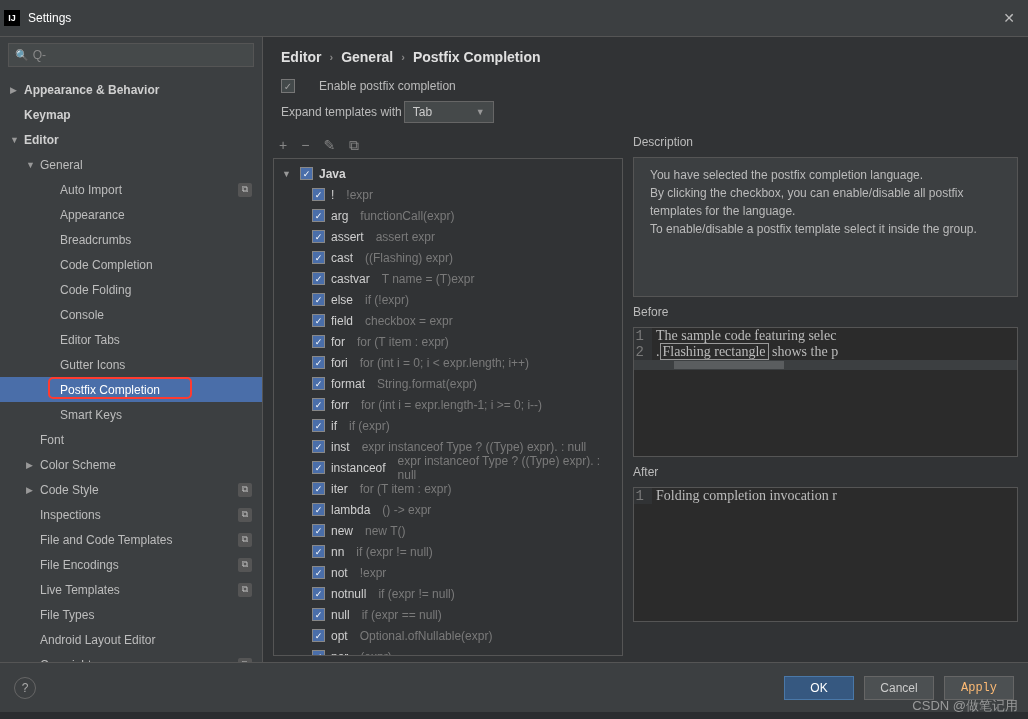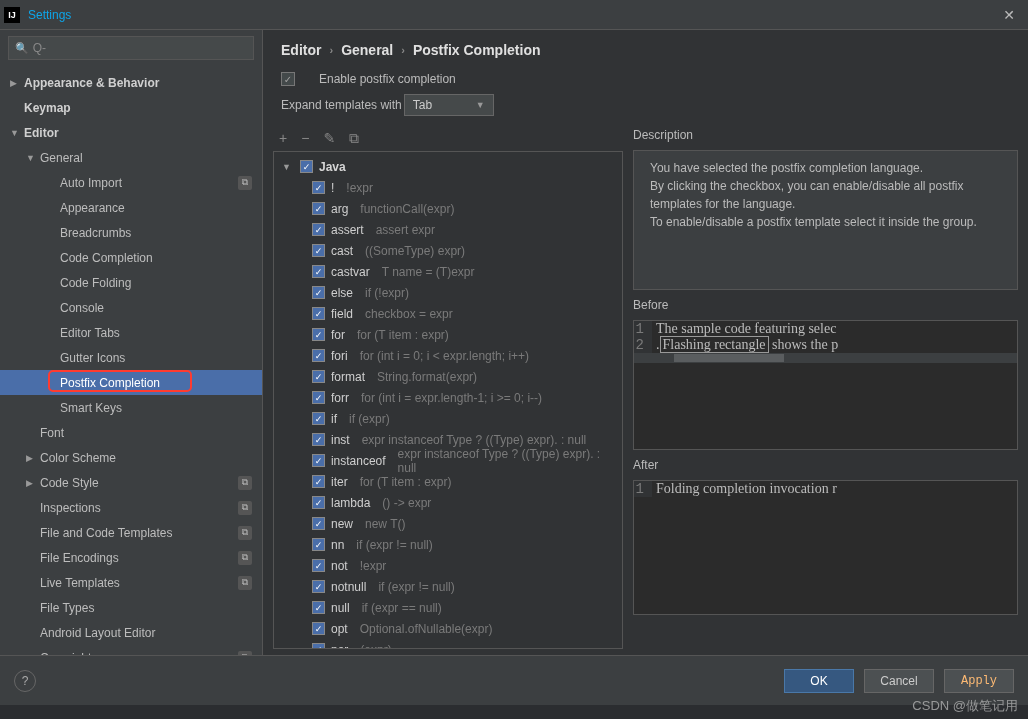--- a/index.html
+++ b/index.html
@@ -7,39 +7,39 @@
   font-family: "Segoe UI", Arial, sans-serif;
   font-size: 12px;
   background: #2b2d30;
   color: #bbbbbb;
   width: 1028px;
   height: 719px;
   overflow: hidden;
   position: relative;
 }
 .titlebar {
-  height: 30px;
+  height: 37px;
   background: #3c3f41;
   border-bottom: 1px solid #555;
   display: flex;
   align-items: center;
   padding: 0 4px;
 }
 .titlebar .app-icon {
   width: 16px; height: 16px;
   background: #000;
   display: flex;
   align-items: center;
   justify-content: center;
   color: #fff;
   font-size: 9px;
   font-weight: bold;
   margin-right: 8px;
 }
-.titlebar .title { flex: 1; color: #0ea5e9; }
+.titlebar .title { flex: 1; color: #ffffff; }
 .titlebar .close { width: 30px; text-align: center; color: #bbb; font-size: 14px; cursor: pointer; }
 
 .main {
   display: flex;
   height: 625px;
 }
 
 .sidebar {
   width: 263px;
   background: #3c3f41;
@@ -424,21 +424,21 @@
               <span class="desc">functionCall(expr)</span>
             </div>
             <div class="tl-row item">
               <span class="cb"></span>
               <span class="name">assert</span>
               <span class="desc">assert expr</span>
             </div>
             <div class="tl-row item">
               <span class="cb"></span>
               <span class="name">cast</span>
-              <span class="desc">((SomeType) expr)</span>
+              <span class="desc">((Flashing) expr)</span>
             </div>
             <div class="tl-row item">
               <span class="cb"></span>
               <span class="name">castvar</span>
               <span class="desc">T name = (T)expr</span>
             </div>
             <div class="tl-row item">
               <span class="cb"></span>
               <span class="name">else</span>
               <span class="desc">if (!expr)</span>

